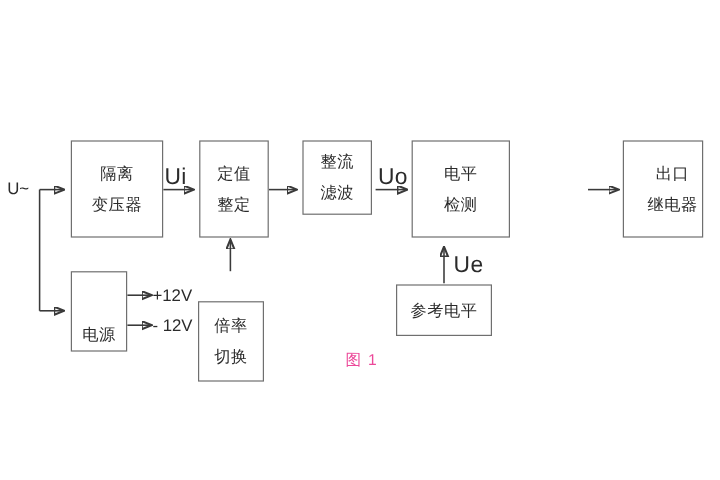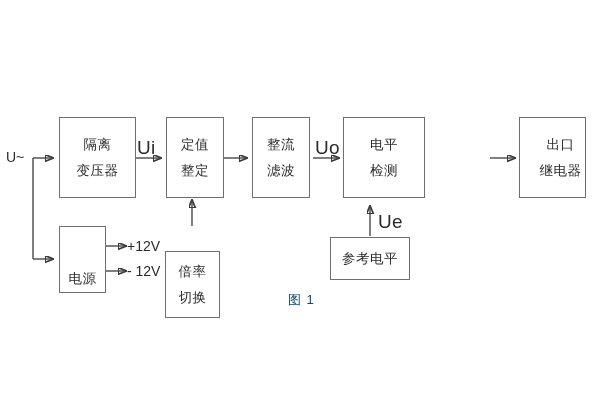--- a/index.html
+++ b/index.html
@@ -41,21 +41,21 @@
     white-space: nowrap;
   }
   .rail-label {
     position: absolute;
     color: #2b2b2b;
     font-size: 14px;
     white-space: nowrap;
   }
   .caption {
     position: absolute;
-    color: #0c4a6e;
+    color: #ec4899;
     font-size: 13px;
     letter-spacing: 1px;
     white-space: nowrap;
   }
   svg.wires {
     position: absolute;
     left: 0;
     top: 0;
     width: 600px;
     height: 400px;
@@ -104,21 +104,21 @@
   <div class="block" style="left:166px; top:117px; width:58px; height:81px;">
     <span>定值</span>
     <span class="line2">整定</span>
   </div>
 
   <div class="block" style="left:59px; top:117px; width:77px; height:81px;">
     <span>隔离</span>
     <span class="line2">变压器</span>
   </div>
 
-  <div class="block" style="left:252px; top:117px; width:58px; height:81px;">
+  <div class="block" style="left:252px; top:117px; width:58px; height:62px;">
     <span>整流</span>
     <span class="line2">滤波</span>
   </div>
 
   <div class="block" style="left:343px; top:117px; width:82px; height:81px;">
     <span>电平</span>
     <span class="line2">检测</span>
   </div>
 
 

